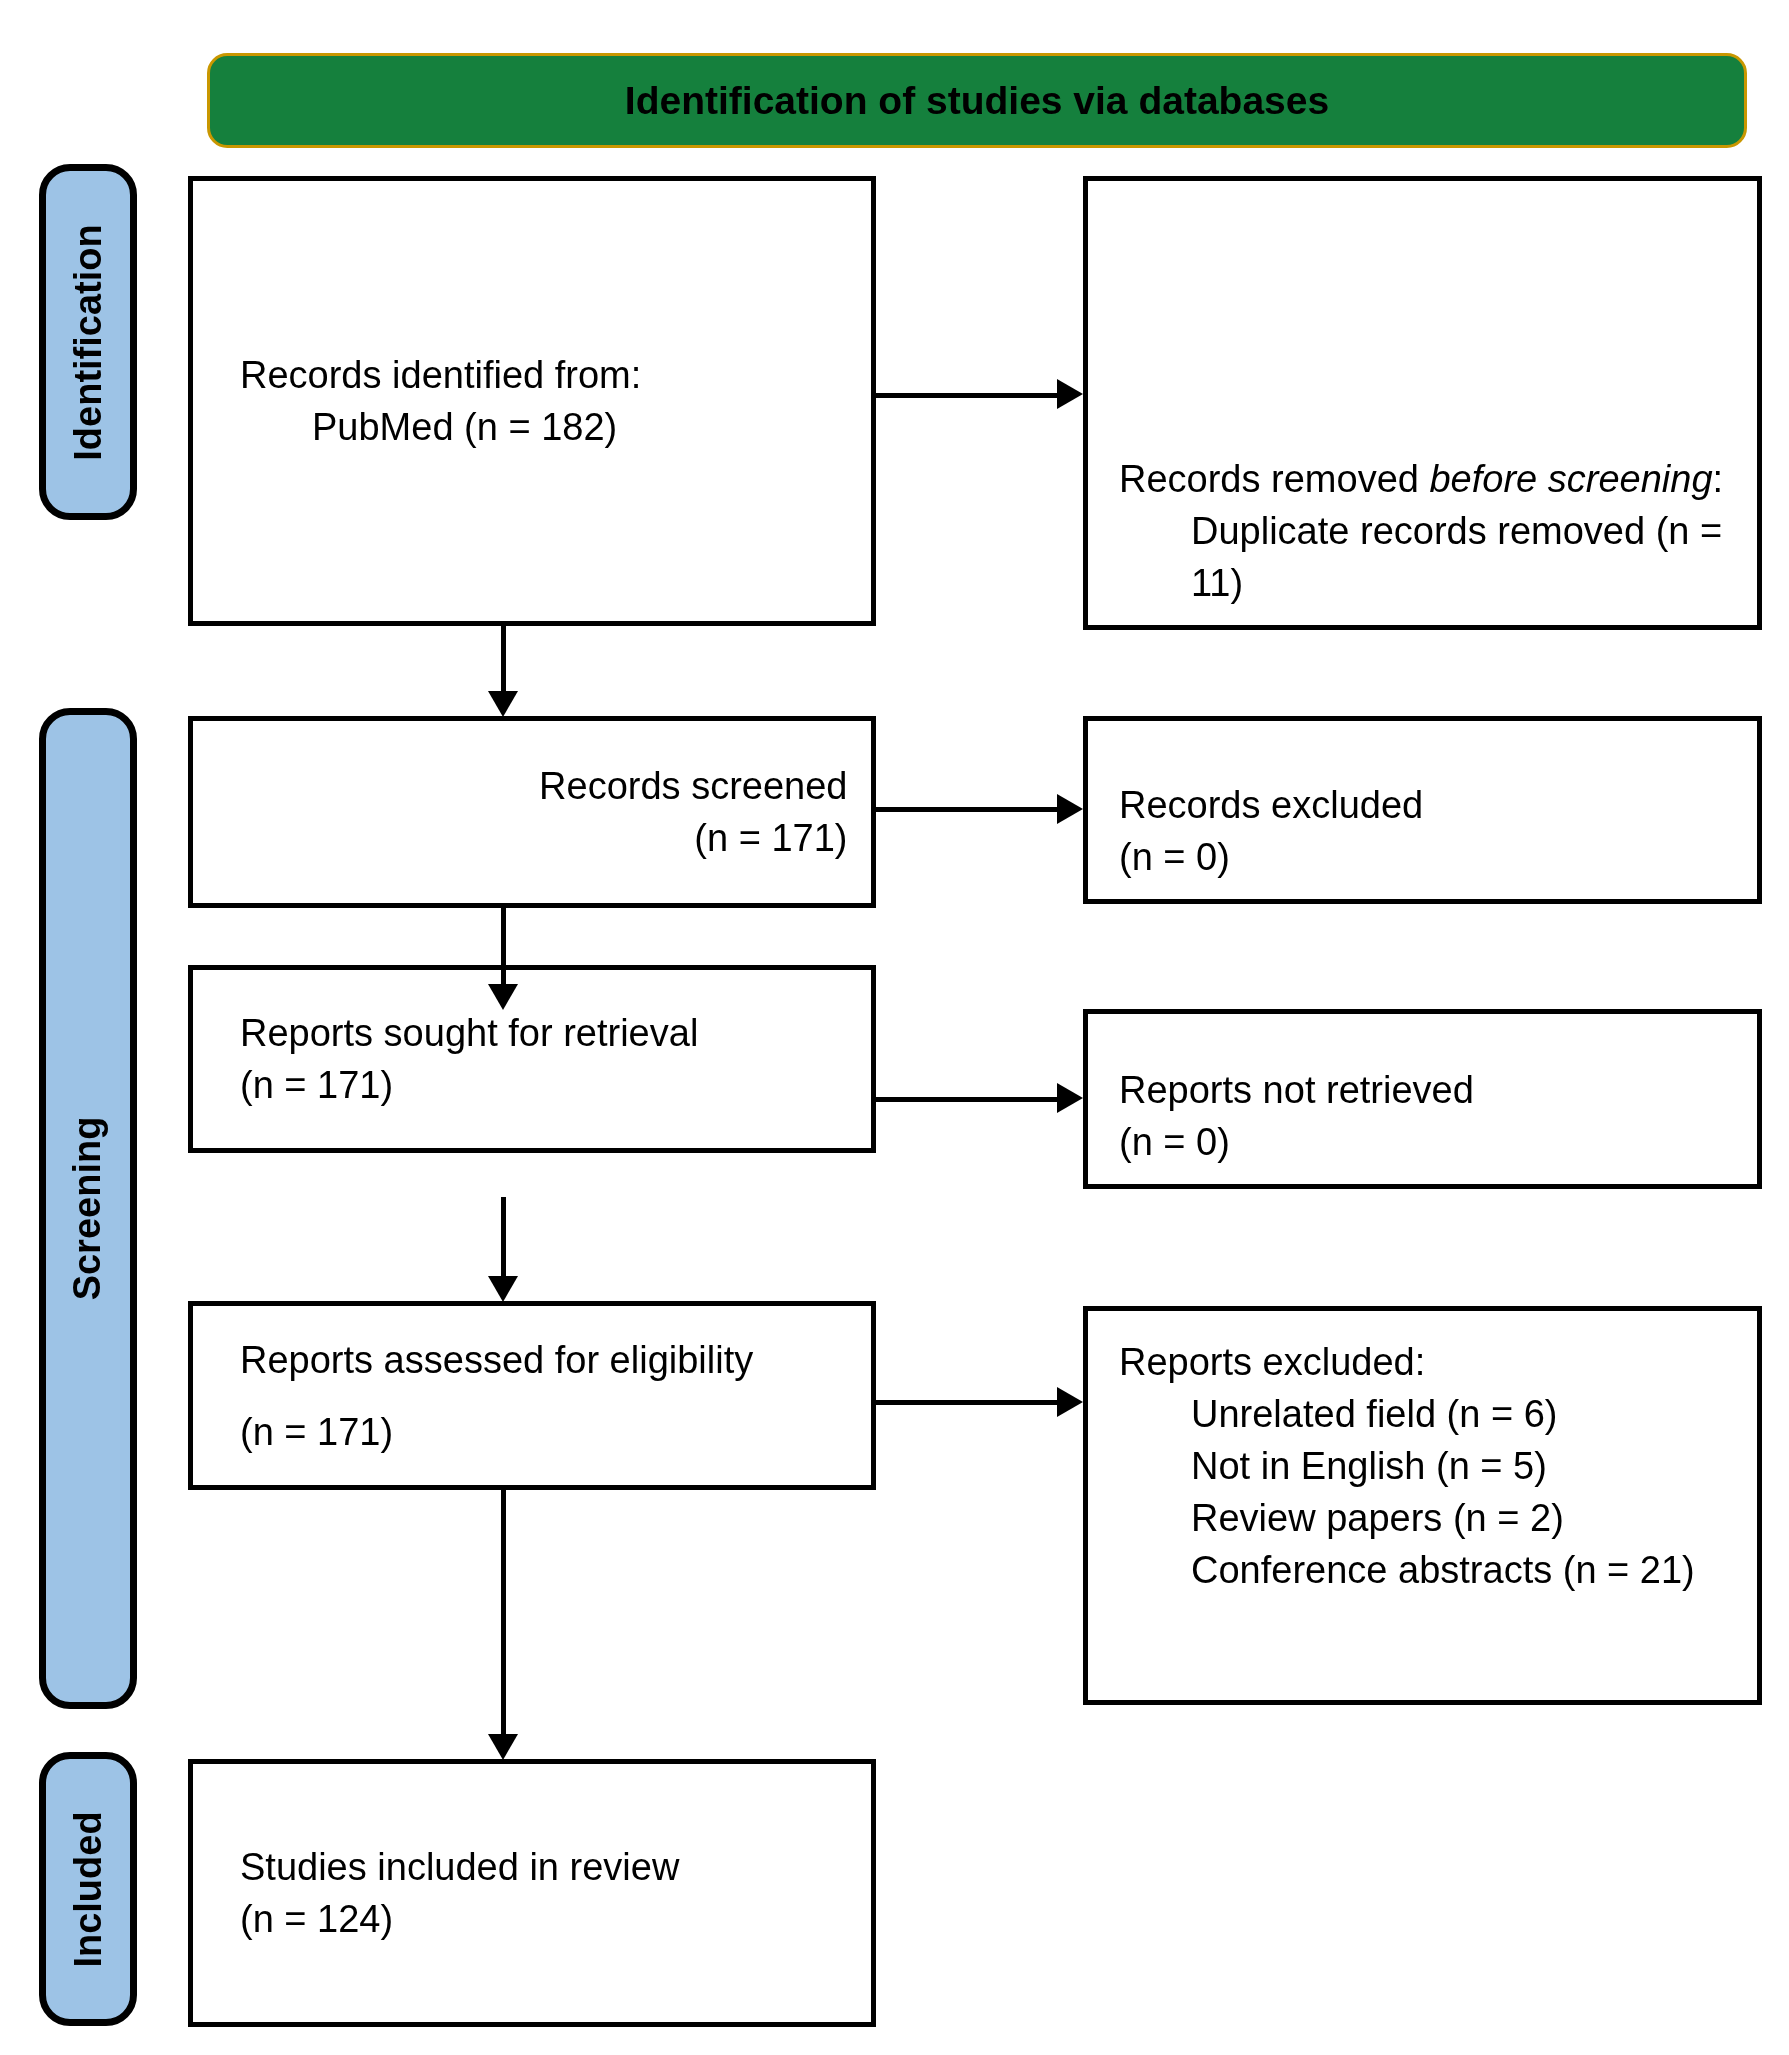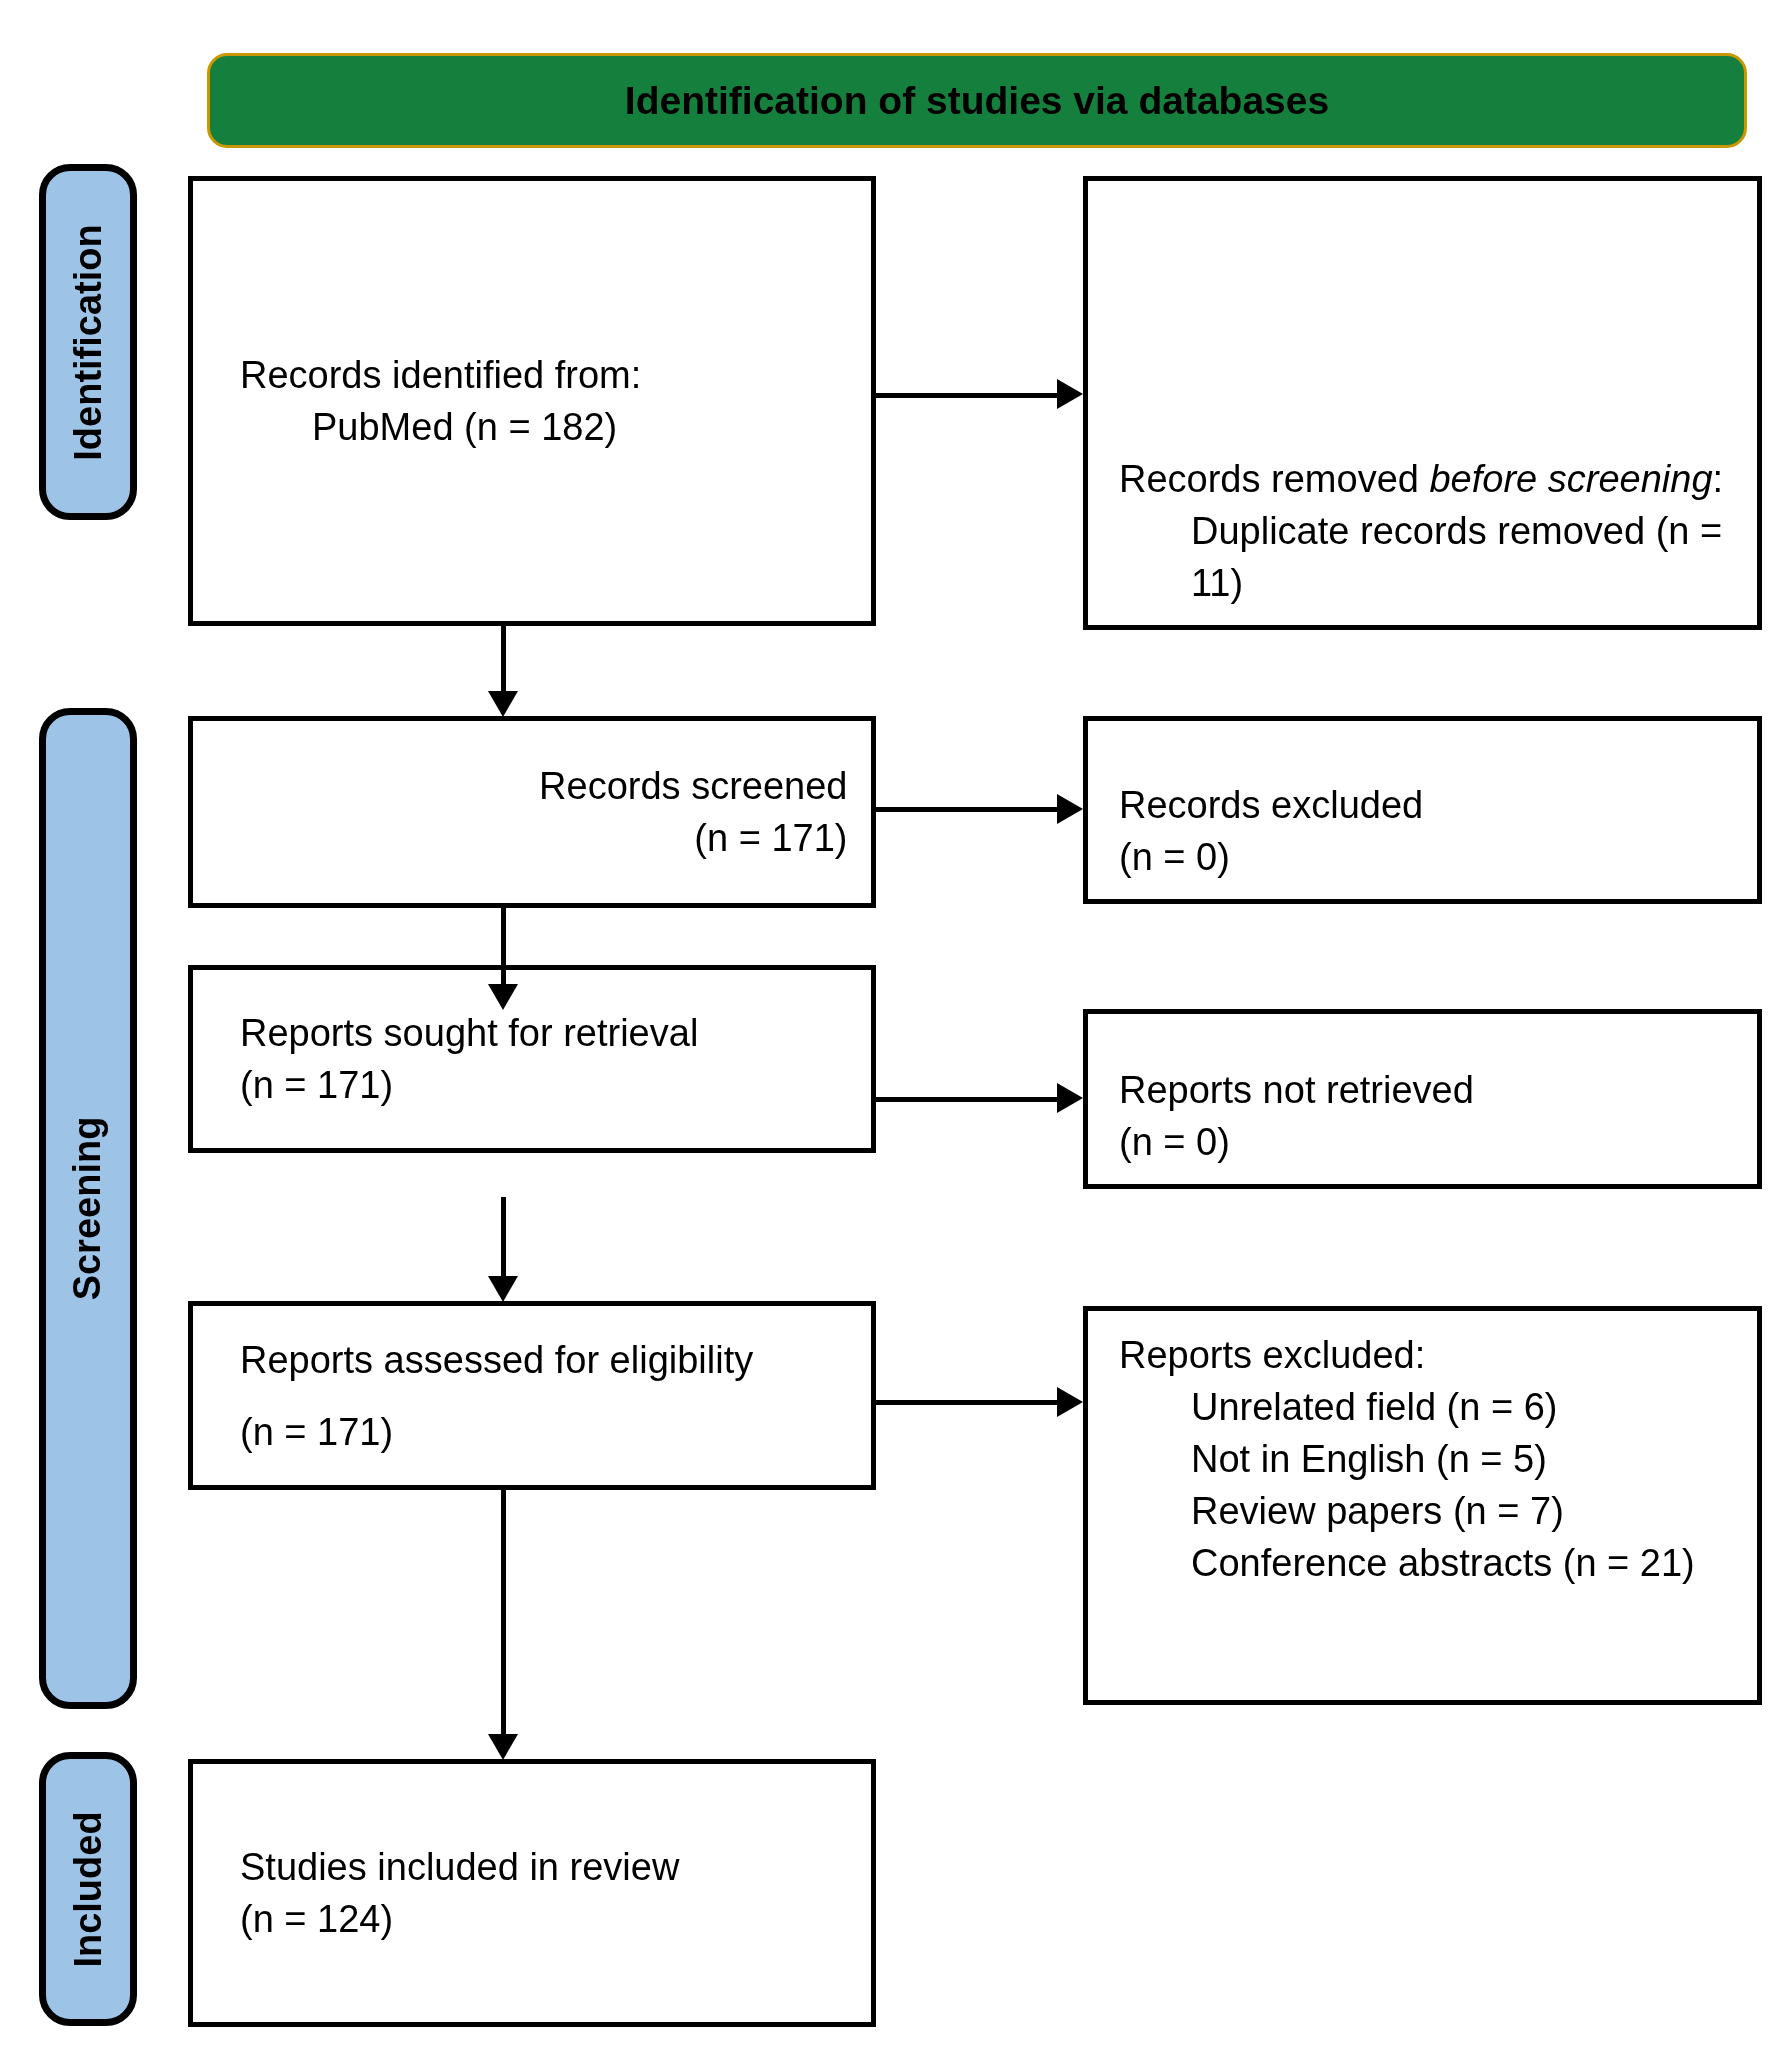--- a/index.html
+++ b/index.html
@@ -58,21 +58,21 @@
   .col-right { left: 1083px; width: 679px; padding: 15.6px 19.6px 15.6px 31px; justify-content: flex-end; }
   .indent { padding-left: 72px; }
 
   .box-records-identified { top: 176px;  height: 450px; }
   .box-records-removed    { top: 176px;  height: 454px; }
   .box-records-screened   { top: 716px;  height: 192px; align-items: flex-end; }
   .box-records-excluded   { top: 716px;  height: 188px; }
   .box-reports-sought     { top: 965px; height: 188px; }
   .box-reports-not-retrieved { top: 1009px; height: 180px; }
   .box-reports-assessed   { top: 1301px; height: 189px; gap: 20px; }
-  .box-reports-excluded   { top: 1306px; height: 399px; justify-content: flex-start; padding-top: 18px; }
+  .box-reports-excluded   { top: 1306px; height: 399px; justify-content: flex-start; padding-top: 25px; }
   .box-studies-included   { top: 1759px; height: 268px; }
 
   .it { font-style: italic; }
 
   
   .arrow { position: absolute; }
   .arrow .vline { position: absolute; background: #000000; width: 4.7px; }
   .arrow .hline { position: absolute; background: #000000; height: 4.7px; }
   .head-down {
     position: absolute; width: 0; height: 0;
@@ -143,21 +143,21 @@
 
   <div class="fbox col-right box-reports-not-retrieved">
     <p>Reports not retrieved</p>
     <p>(n = 0)</p>
   </div>
 
   <div class="fbox col-right box-reports-excluded">
     <p>Reports excluded:</p>
     <p class="indent">Unrelated field (n = 6)</p>
     <p class="indent">Not in English (n = 5)</p>
-    <p class="indent">Review papers (n = 7)</p>
+    <p class="indent">Review papers (n = 2)</p>
     <p class="indent">Conference abstracts (n = 21)</p>
   </div>
 
   <div class="arrow">
     <div class="vline" style="left:501px; top:626px; height:66px;"></div>
     <div class="head-down" style="left:488px; top:691px;"></div>
   </div>
   <div class="arrow">
     <div class="vline" style="left:501px; top:907px; height:78px;"></div>
     <div class="head-down" style="left:488px; top:984px;"></div>

